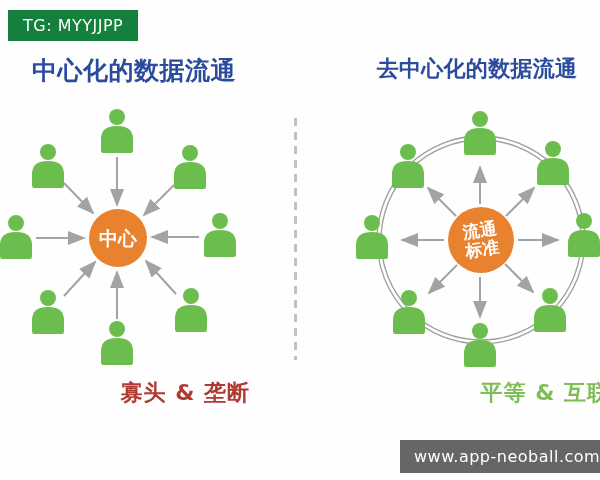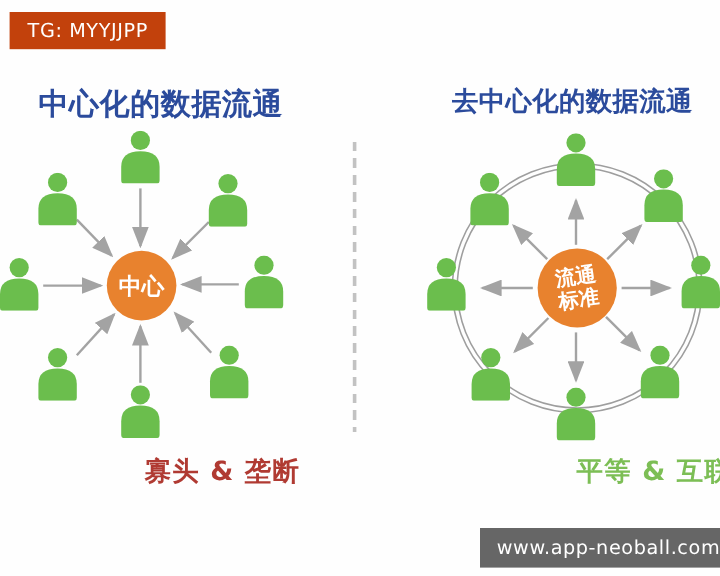--- a/index.html
+++ b/index.html
@@ -1,27 +1,27 @@
 <!DOCTYPE html>
 <html><head>
 <meta charset="utf-8">
 <style>
   html,body{margin:0;padding:0;background:#fff;}
   .page{
     position:relative;width:600px;height:480px;background:#fefefe;overflow:hidden;
     font-family:"DejaVu Sans","Liberation Sans",sans-serif;
   }
   .badge{
-    position:absolute;background:#c2410c;color:#fff;
+    position:absolute;background:#15803d;color:#fff;
     font-size:16px;letter-spacing:0.5px;white-space:nowrap;
   }
   .badge-top{left:8px;top:10px;padding:6px 15px;}
   .badge-bottom{left:400px;top:440px;padding:7px 14px;font-size:16px;background:#666;}
   .title{
-    position:absolute;top:70px;color:#2b4b9c;font-weight:bold;text-align:center;
+    position:absolute;top:54px;color:#2b4b9c;font-weight:bold;text-align:center;
     white-space:nowrap;
   }
   .title-left{left:0;width:268px;font-size:25px;letter-spacing:0.5px;}
   .title-right{left:342px;width:270px;font-size:22px;letter-spacing:0.3px;}
   .divider{
     position:absolute;left:294px;top:118px;width:3px;height:242px;
     background:repeating-linear-gradient(to bottom,#c2c2c2 0 8px,transparent 8px 14px);
   }
   .diagram{position:absolute;top:105px;}
   .diagram-left{left:0;}

